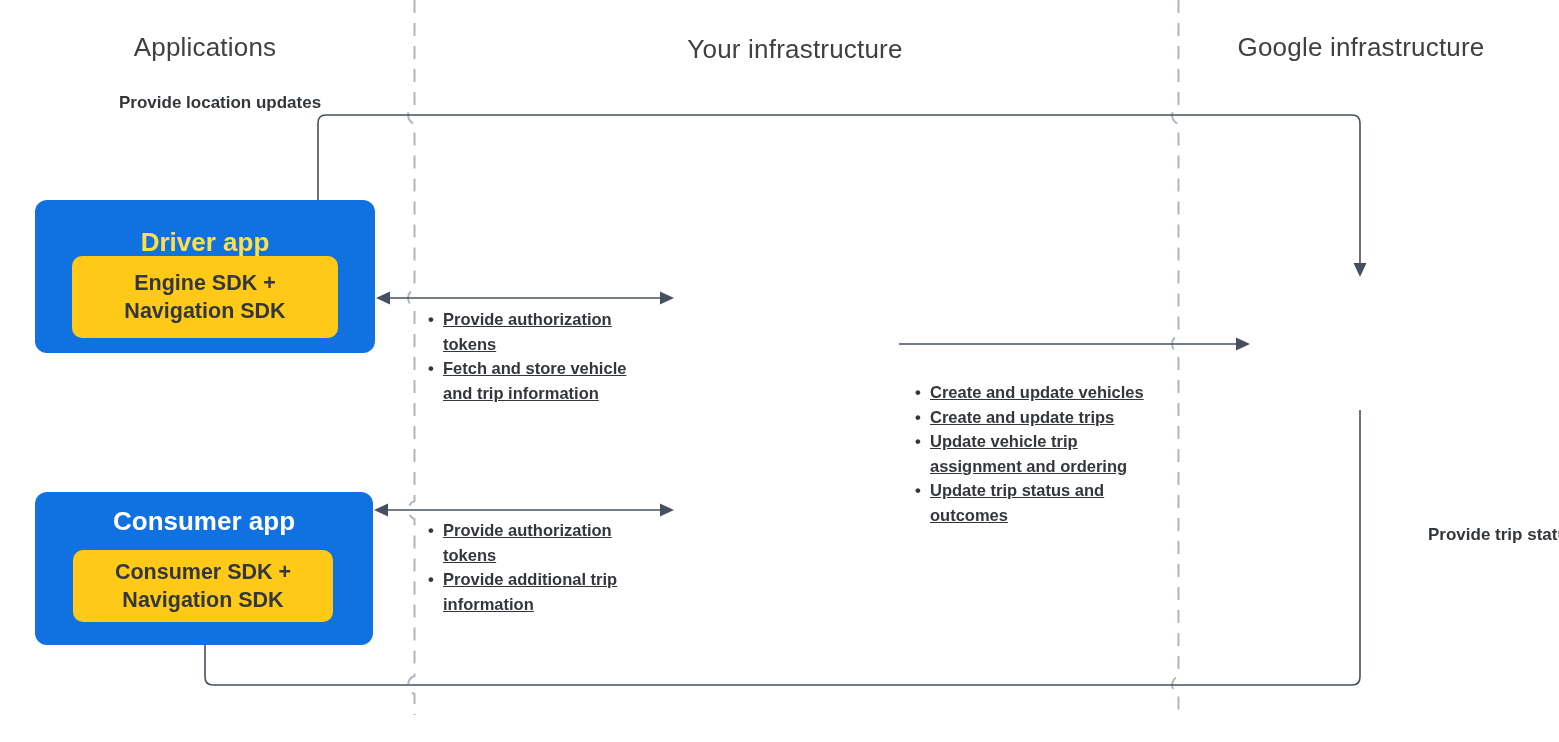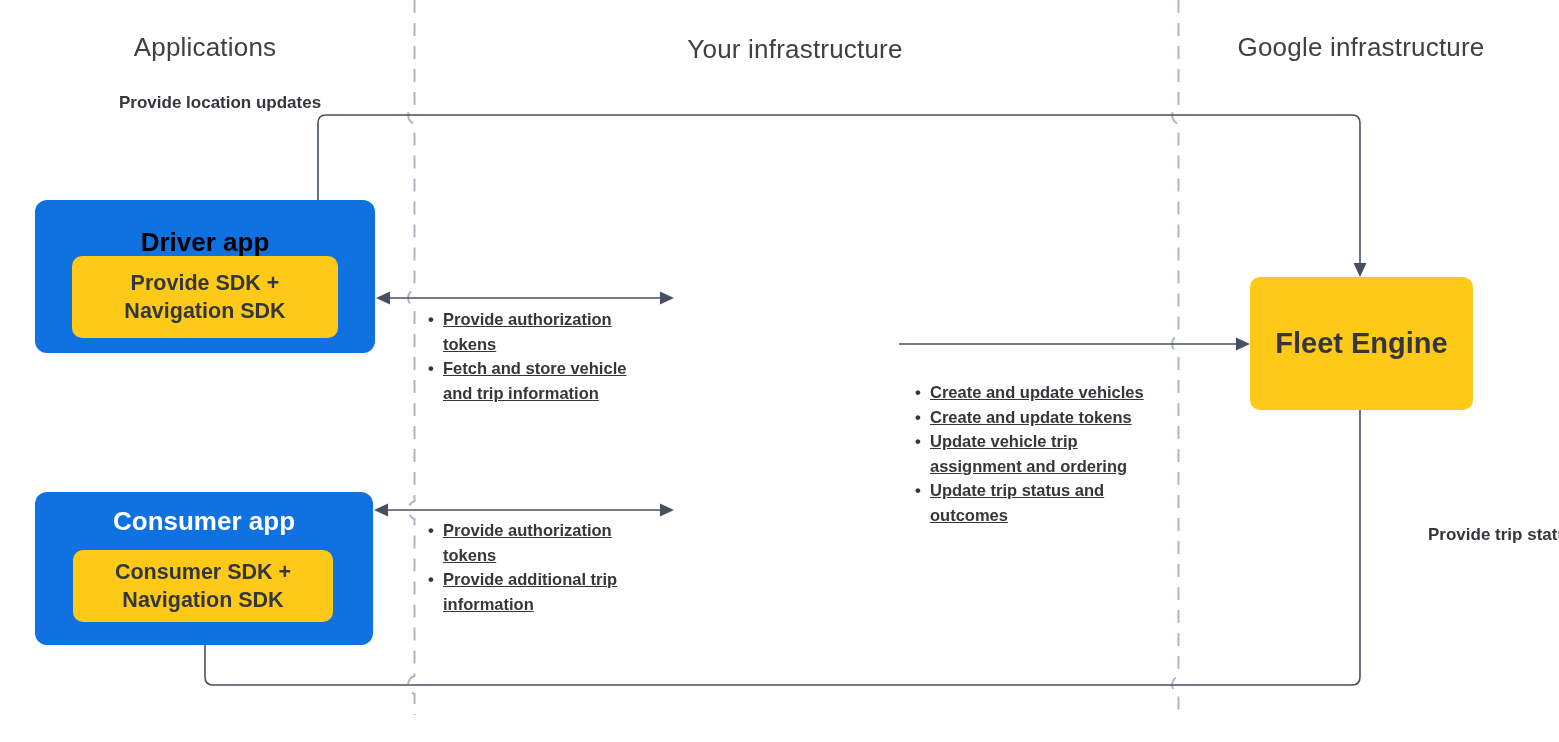--- a/index.html
+++ b/index.html
@@ -118,46 +118,43 @@
   </svg>
 
   <div class="col-header hdr-applications">Applications</div>
   <div class="col-header hdr-your-infra">Your infrastructure</div>
   <div class="col-header hdr-google-infra">Google infrastructure</div>
 
   <div class="edge-label lbl-location-updates">Provide location updates</div>
   <div class="edge-label lbl-trip-status">Provide trip status</div>
 
   <div class="node node-driver" style="background-color: rgb(16, 113, 224);">
-    <div class="box-title" style="color: #000000; margin-top: 27px;">Driver app</div>
+    <div class="box-title" style="color: #fde047; margin-top: 27px;">Driver app</div>
     <div class="sdk-box sdk-driver" style="background-color: rgb(255, 201, 23); color: rgb(51, 55, 59);">
-        <span>Provide SDK + Navigation SDK</span>
+        <span>Engine SDK + Navigation SDK</span>
       </div>
   </div>
 
   <div class="node node-consumer" style="background-color: rgb(16, 113, 224); margin-top: 48px;">
     <div class="box-title" style="color: rgb(255, 255, 255);">Consumer app</div>
     <div class="sdk-box sdk-consumer" style="background-color: rgb(255, 201, 23); color: rgb(51, 55, 59);">
         <span>Consumer SDK + Navigation SDK</span>
       </div>
   </div>
 
 
-  <div class="node node-fleet" style="background-color: rgb(255, 201, 23);">
-    <div class="fleet-title" style="color: rgb(51, 55, 59);">Fleet Engine</div>
-  </div>
 
   <ul class="bullet-list list-driver-server">
     <li>Provide authorization tokens</li>
     <li>Fetch and store vehicle and trip information</li>
   </ul>
 
   <ul class="bullet-list list-server-fleet">
     <li>Create and update vehicles</li>
-    <li>Create and update tokens</li>
+    <li>Create and update trips</li>
     <li>Update vehicle trip assignment and ordering</li>
     <li>Update trip status and outcomes</li>
   </ul>
 
   <ul class="bullet-list list-consumer-server">
     <li>Provide authorization tokens</li>
     <li>Provide additional trip information</li>
   </ul>
 
 </div>

